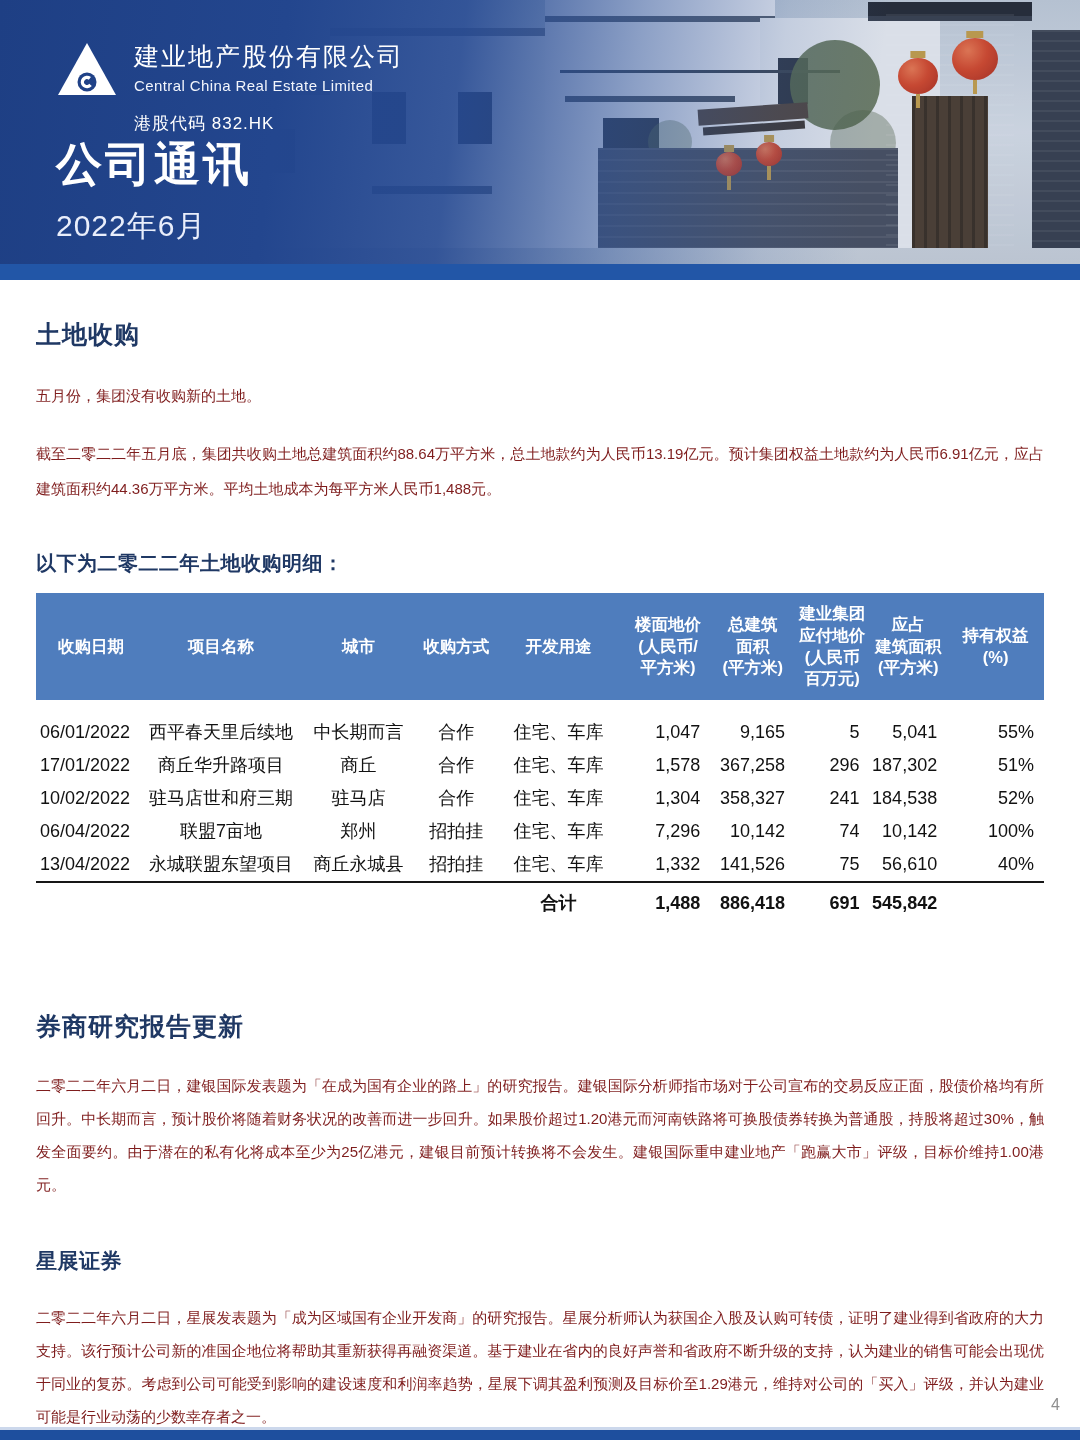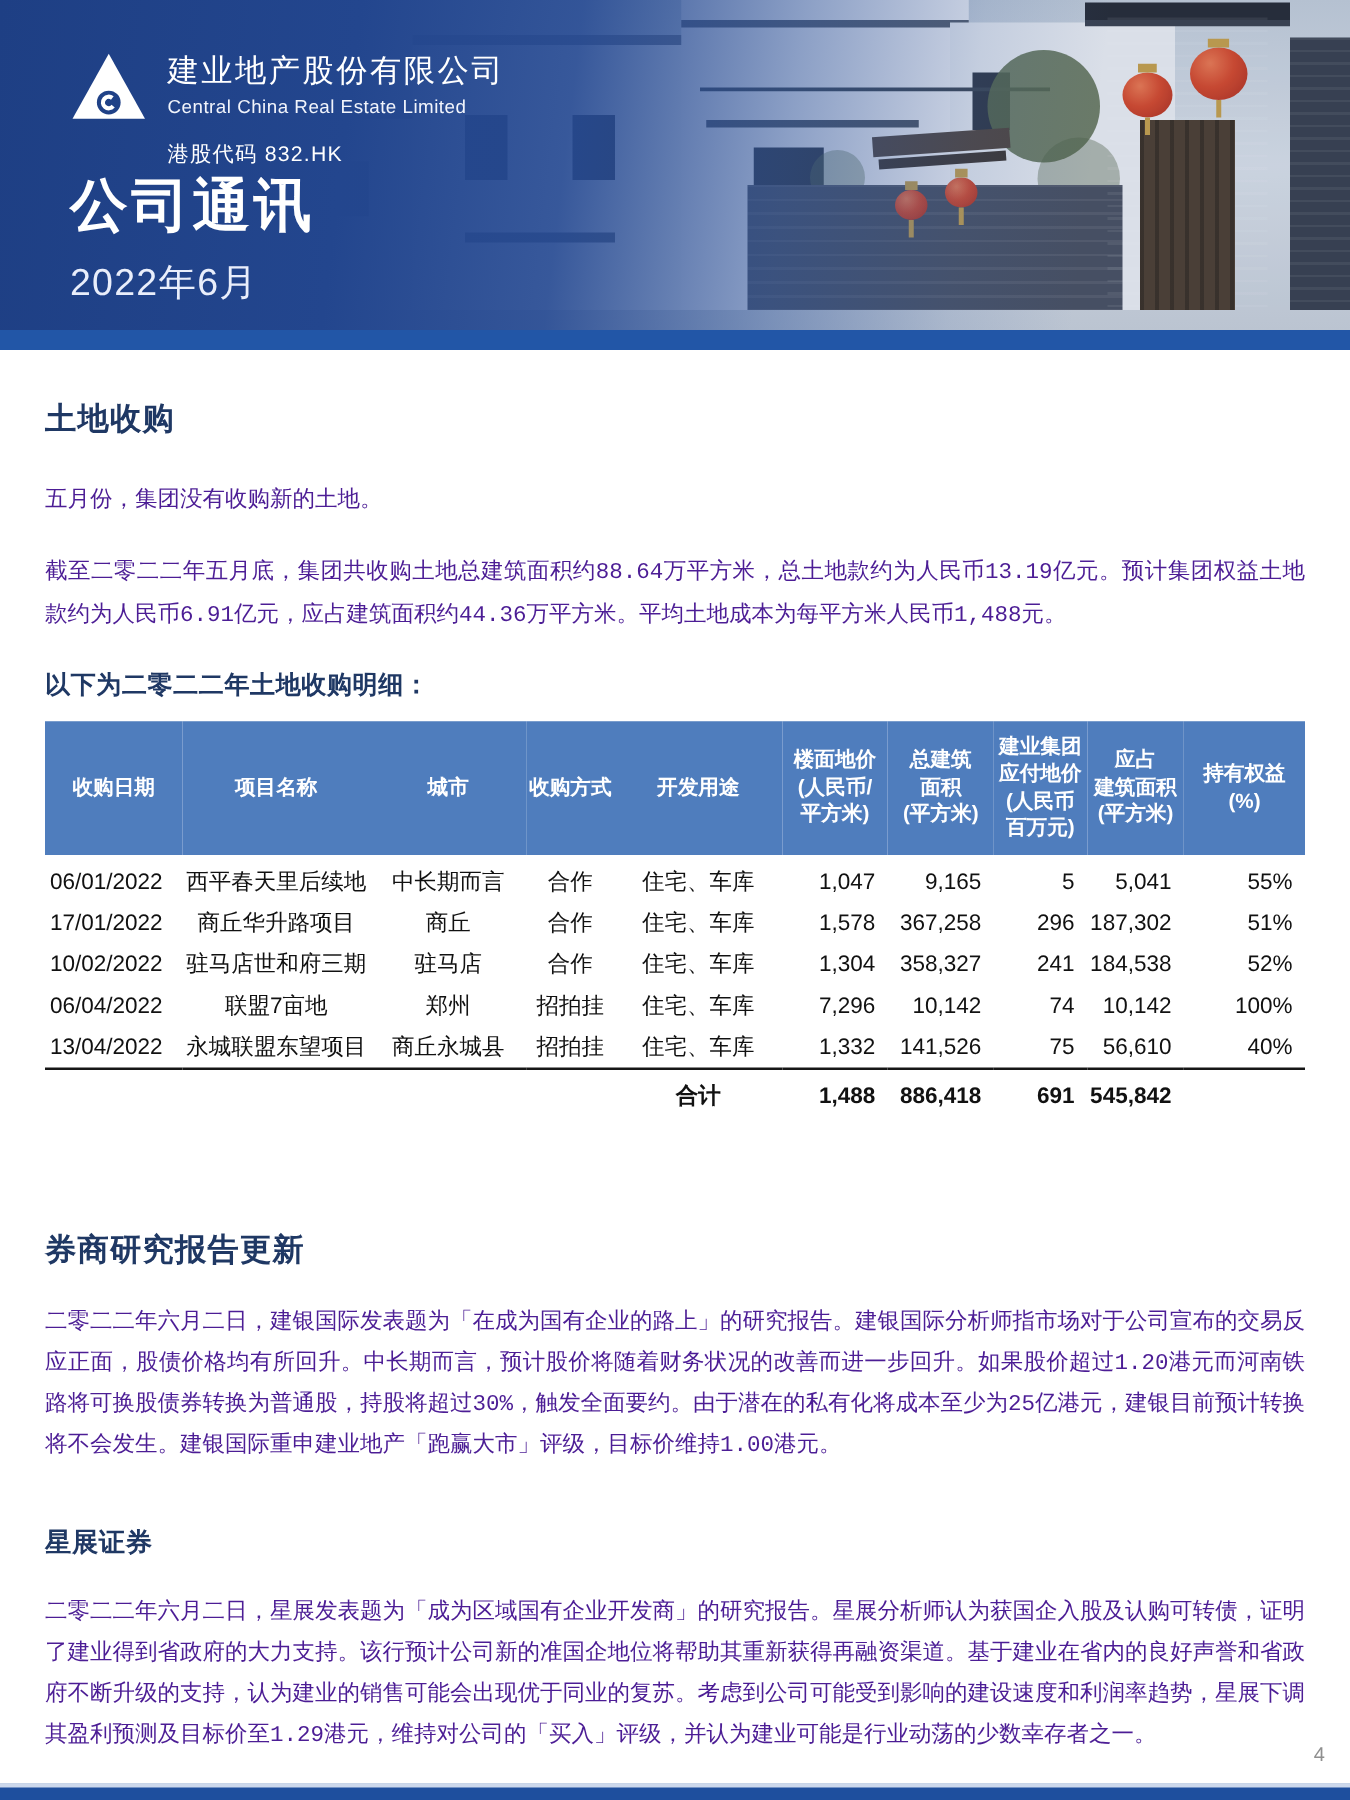--- a/index.html
+++ b/index.html
@@ -52,32 +52,32 @@
   .stock { position:absolute; left:134px; top:112px; color:#ffffff; font-size:17px; letter-spacing:1px; }
   .title-block { position:absolute; left:56px; top:134px; }
   .title-block h1 { color:#ffffff; font-size:46px; font-weight:bold; letter-spacing:3px; }
   .issue { color:#e9eefb; font-size:30px; margin-top:10px; letter-spacing:1px; }
   .hero-band { height:16px; background:#2256a7; }
 
   
   .content { padding:0 36px; }
   .sec-h { color:#1f3864; font-size:25px; font-weight:bold; font-family:"Liberation Sans", serif;
            margin-top:38px; letter-spacing:1px; }
-  .body { color:#4c1d95; font-size:18px; font-family:Liberation Mono, monospace; }
+  .body { color:#7f1d1d; font-size:15px; font-family:Liberation Sans, sans-serif; }
   .p1 { margin-top:36px; }
   .p2 { margin-top:30px; line-height:35px; text-align:justify; }
   .intro { color:#1f3864; font-size:20px; font-weight:bold; font-family:Liberation Serif, serif;
-           margin-top:23px; letter-spacing:.5px; }
+           margin-top:44px; letter-spacing:.5px; }
 
   table { width:100%; border-collapse:collapse; margin-top:16px; table-layout:fixed; }
   thead th { background:#4f7dbd; color:#ffffff; font-size:16.5px; font-weight:bold; line-height:1.32;
              text-align:center; vertical-align:middle; padding:10px 2px; white-space:pre-line;
              font-family:"Liberation Sans", sans-serif; }
   tbody td, tfoot td { font-size:18px; color:#111; padding:4px 0 5px; font-family:"Liberation Sans", serif; }
-  tbody tr:first-child td { padding-top:9px; }
+  tbody tr:first-child td { padding-top:20px; }
   td.c0 { text-align:left; padding-left:4px; }
   td.c1, td.c2, td.c3, td.c4 { text-align:center; }
   td.c5, td.c6, td.c7, td.c8, td.c9 { text-align:right; padding-right:10px; }
   tfoot td { border-top:2px solid #161616; font-weight:bold; padding:8px 0 10px; }
   tfoot td.c9 { padding-right:10px; }
 
   .research-h { margin-top:85px; }
   .broker { color:#1f3864; font-size:21px; font-weight:bold; font-family:"Liberation Sans", serif;
             margin-top:46px; letter-spacing:.5px; }
   .report { margin-top:26px; line-height:33px; text-align:justify; }

